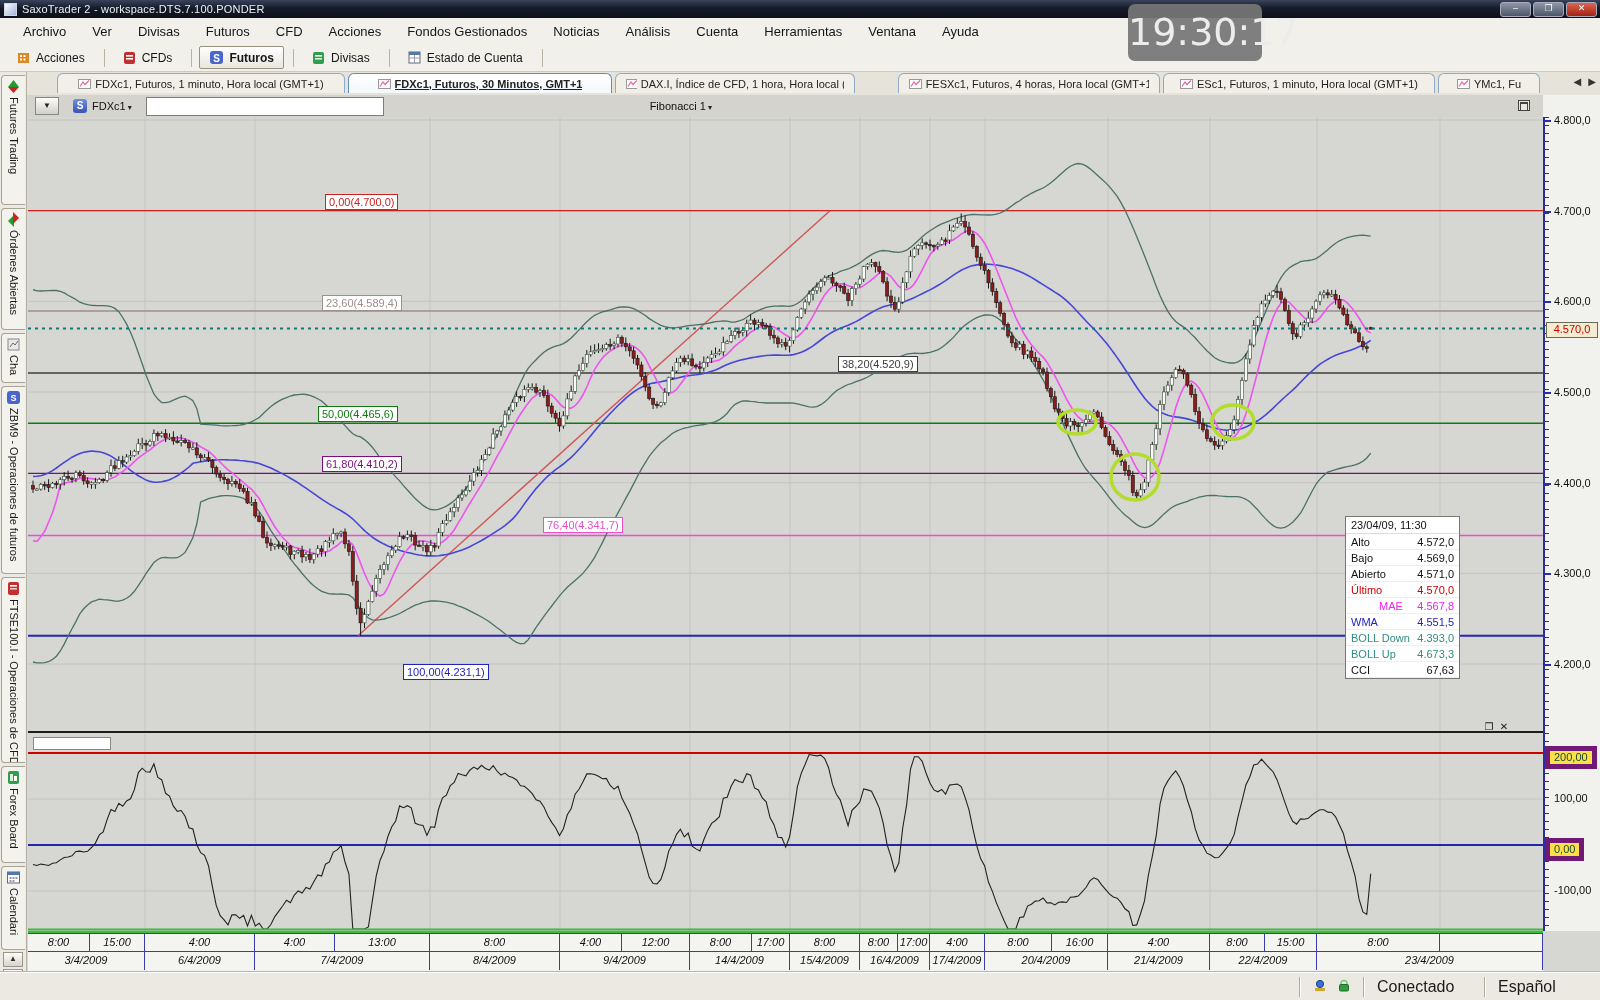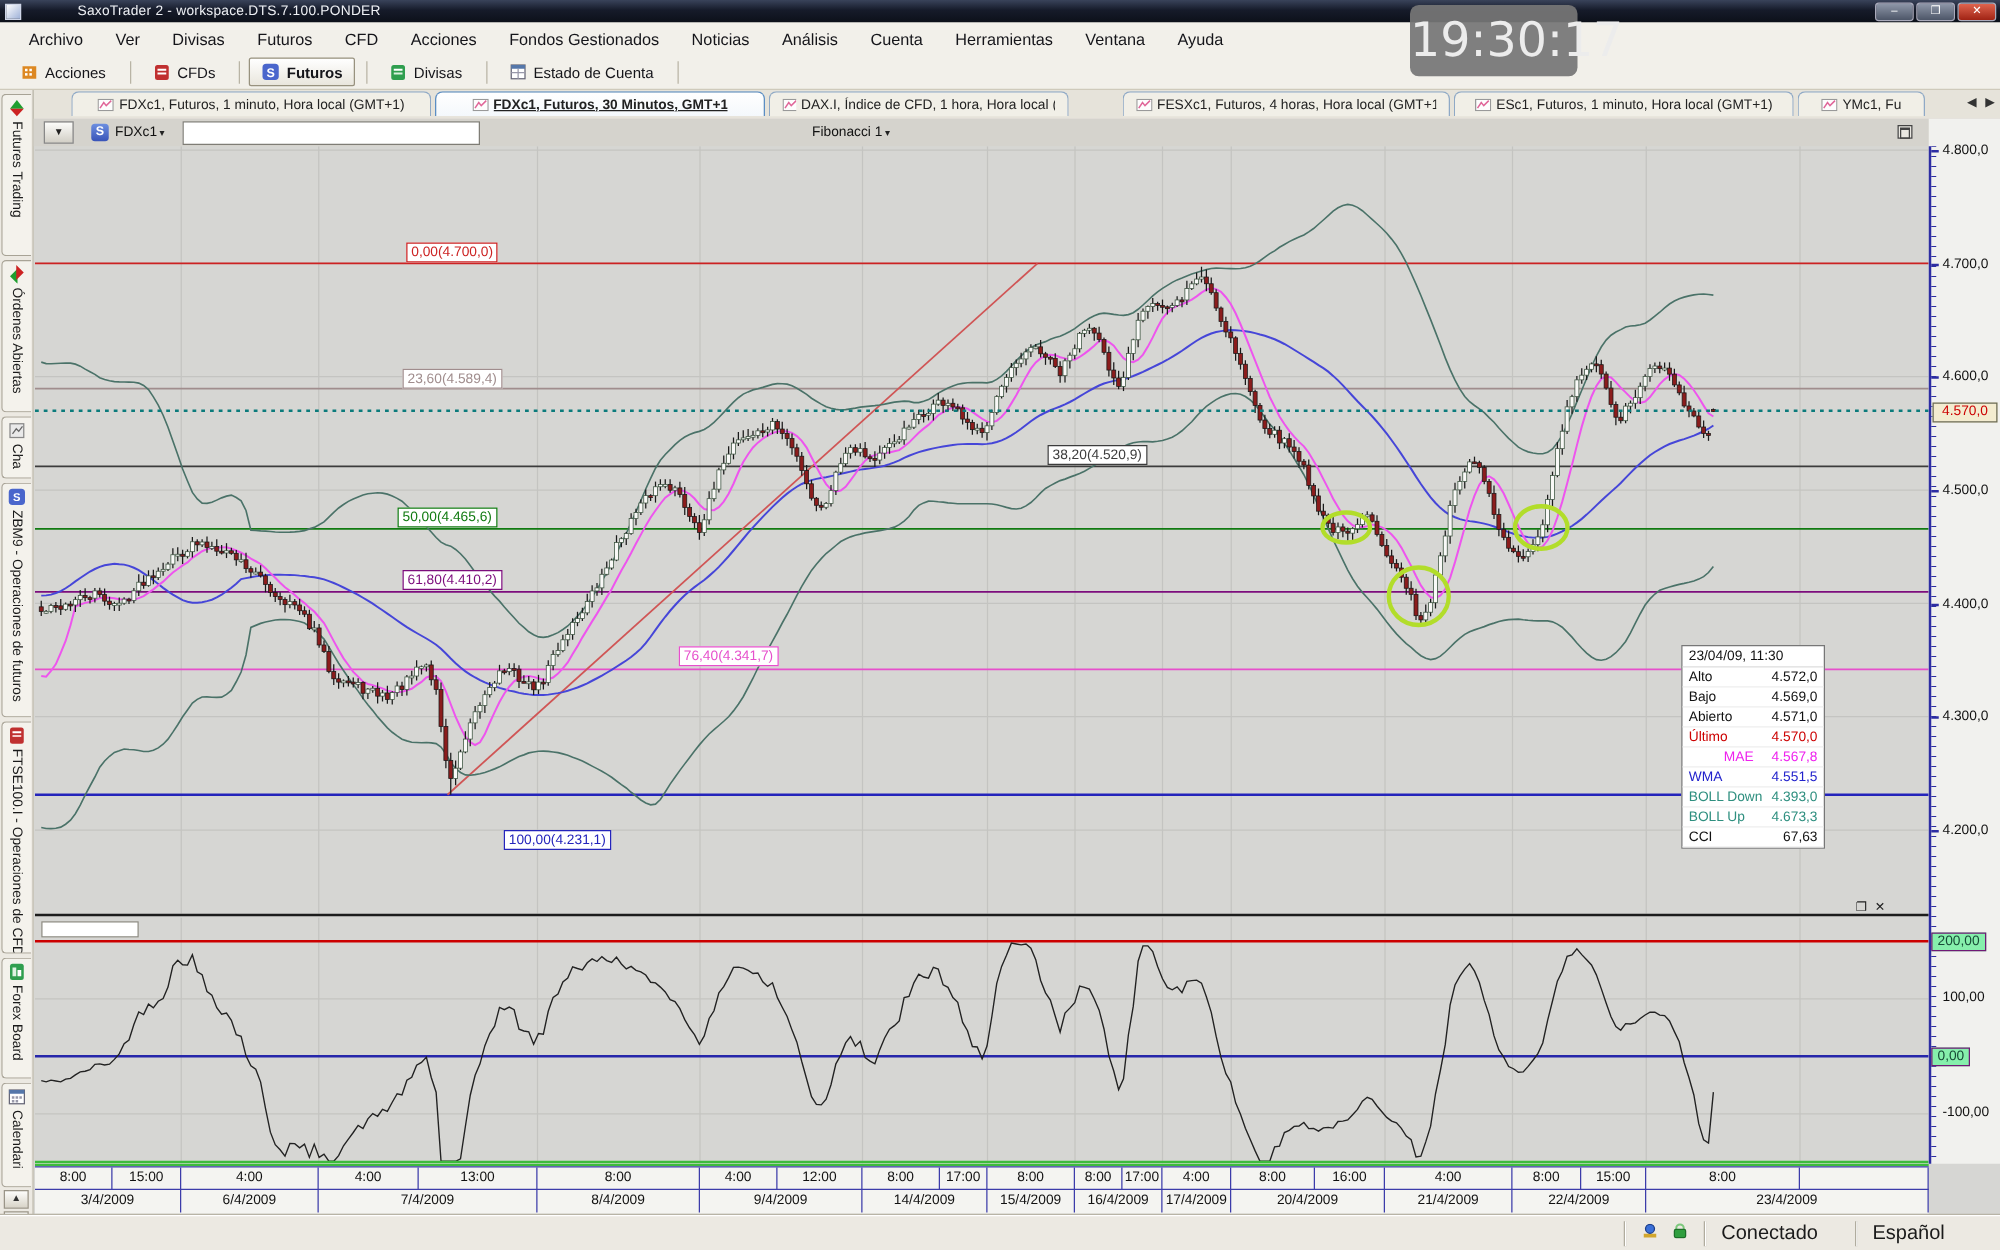--- a/index.html
+++ b/index.html
@@ -5,21 +5,21 @@
   html,body{margin:0;padding:0;background:#555;}
   #app{position:relative;width:1600px;height:1000px;overflow:hidden;
        font-family:"Liberation Sans",sans-serif;font-size:11px;background:#ece9e2;
        -webkit-font-smoothing:antialiased;}
   
   #titlebar{position:absolute;left:0;top:0;width:1600px;height:18px;
     background:linear-gradient(#39435a,#161b2a 45%,#0c1019);color:#eef0f4;
     display:flex;align-items:center;padding-left:4px;box-sizing:border-box;}
   #titlebar .appicon{width:11px;height:11px;background:linear-gradient(135deg,#fff,#9fb2d8);
     border:1px solid #cfd6e8;margin-right:5px;}
-  #titlebar .title{font-size:11px;letter-spacing:.2px;margin-left:40px;}
+  #titlebar .title{font-size:11px;letter-spacing:.2px;}
   #winbtns{position:absolute;right:3px;top:2px;display:flex;gap:2px;}
   .winbtn{width:29px;height:13px;border-radius:3px;border:1px solid #aab;color:#fff;
     font-size:9px;line-height:11px;text-align:center;
     background:linear-gradient(#8e97a8,#4d5668);cursor:default;}
   .winbtn.close{background:linear-gradient(#e0654f,#a02314);}
   #menubar{position:absolute;left:0;top:18px;width:1600px;height:26px;background:#f2f0ea;
     border-bottom:1px solid #d8d4c8;display:flex;align-items:center;padding-left:10px;}
   .menuitem{padding:4px 13px;font-size:13px;color:#15151a;}
   #toolbar{position:absolute;left:0;top:44px;width:1600px;height:27px;background:#f2f0ea;
     border-bottom:1px solid #cfcabb;display:flex;align-items:center;padding-left:6px;}
@@ -73,24 +73,24 @@
   
   #price-axis{position:absolute;left:1543px;top:95px;width:57px;height:836px;background:#f1f1ee;}
   #price-axis .axline{position:absolute;left:0;top:22px;width:2px;height:814px;background:#2d2da2;}
   #price-axis .tickstrip{position:absolute;left:2px;top:22px;width:4px;height:814px;
     background:repeating-linear-gradient(to bottom,#2d2da2 0 1px,transparent 1px 8px);}
   .pticklab{position:absolute;left:11px;font-size:11px;color:#111;}
   .ptickmark{position:absolute;left:2px;width:6px;height:2px;background:#2d2da2;}
   #curprice{position:absolute;left:3px;width:50px;height:14px;background:#f3ecd0;border:1px solid #6a6a55;
     color:#cc0000;font-size:11px;text-align:center;line-height:13px;}
   .lowlab{position:absolute;left:11px;font-size:11px;color:#111;}
-  .lowlab.boxed{left:2px;background:#86efac;border:1px solid #701a75;color:#174a36;padding:0 4px;line-height:13px;}
+  .lowlab.boxed{left:2px;background:#fde047;border:5px solid #701a75;color:#174a36;padding:0 4px;line-height:13px;}
   #time-axis{position:absolute;left:28px;top:931px;width:1515px;height:40px;background:#f4f4f1;
     border-top:2px solid #3dbb3d;box-sizing:border-box;}
-  .taxrow{position:absolute;left:0;width:1515px;height:18px;border-top:1px solid #3c3caa;box-sizing:border-box;}
+  .taxrow{position:absolute;left:0;width:1515px;height:18px;border-top:1px solid #3c3caa;box-sizing:border-box;font-style:italic;}
   .taxcell{position:absolute;top:0;height:18px;border-right:1px solid #3c3caa;box-sizing:border-box;
     font-size:11px;color:#111;text-align:center;line-height:17px;overflow:hidden;}
   
   .fiblab{position:absolute;background:#fff;padding:0 3px;font-size:11px;line-height:14px;
     border:1px solid;white-space:nowrap;z-index:8;}
   #tooltip{position:absolute;left:1345px;top:516px;width:113px;background:#fff;border:1px solid #777;
     z-index:12;font-size:11px;color:#111;}
   #tooltip .tt-title{padding:2px 5px;border-bottom:1px solid #ddd;}
   .ttrow{display:flex;justify-content:space-between;padding:1.5px 5px;border-bottom:1px solid #eee;}
   

